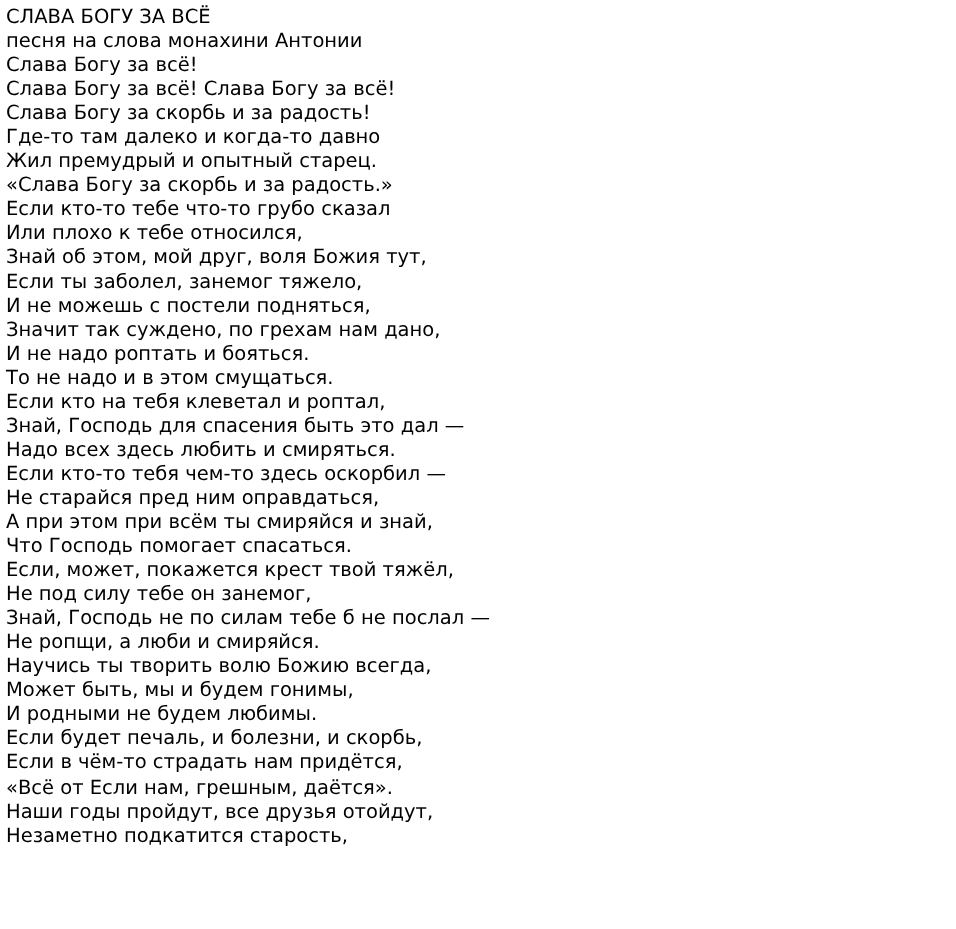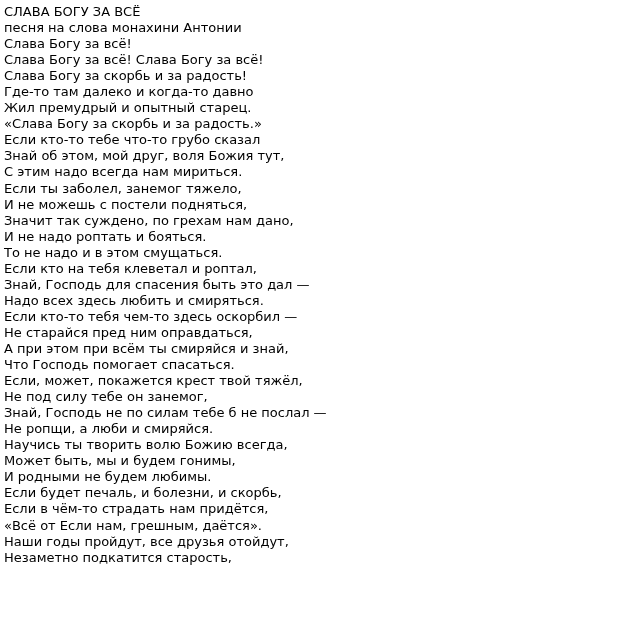--- a/index.html
+++ b/index.html
@@ -30,22 +30,22 @@
 <div id="poem">
   <div class="line">СЛАВА БОГУ ЗА ВСЁ</div>
   <div class="line">песня на слова монахини Антонии</div>
   <div class="line">Слава Богу за всё!</div>
   <div class="line">Слава Богу за всё! Слава Богу за всё!</div>
   <div class="line">Слава Богу за скорбь и за радость!</div>
   <div class="line">Где-то там далеко и когда-то давно</div>
   <div class="line">Жил премудрый и опытный старец.</div>
   <div class="line">«Слава Богу за скорбь и за радость.»</div>
   <div class="line">Если кто-то тебе что-то грубо сказал</div>
+  <div class="line">Или плохо к тебе относился,</div>
   <div class="line">Знай об этом, мой друг, воля Божия тут,</div>
-  <div class="line">С этим надо всегда нам мириться.</div>
   <div class="line">Если ты заболел, занемог тяжело,</div>
   <div class="line">И не можешь с постели подняться,</div>
   <div class="line">Значит так суждено, по грехам нам дано,</div>
   <div class="line">И не надо роптать и бояться.</div>
   <div class="line">То не надо и в этом смущаться.</div>
   <div class="line">Если кто на тебя клеветал и роптал,</div>
   <div class="line">Знай, Господь для спасения быть это дал —</div>
   <div class="line">Надо всех здесь любить и смиряться.</div>
   <div class="line">Если кто-то тебя чем-то здесь оскорбил —</div>
   <div class="line">Не старайся пред ним оправдаться,</div>

